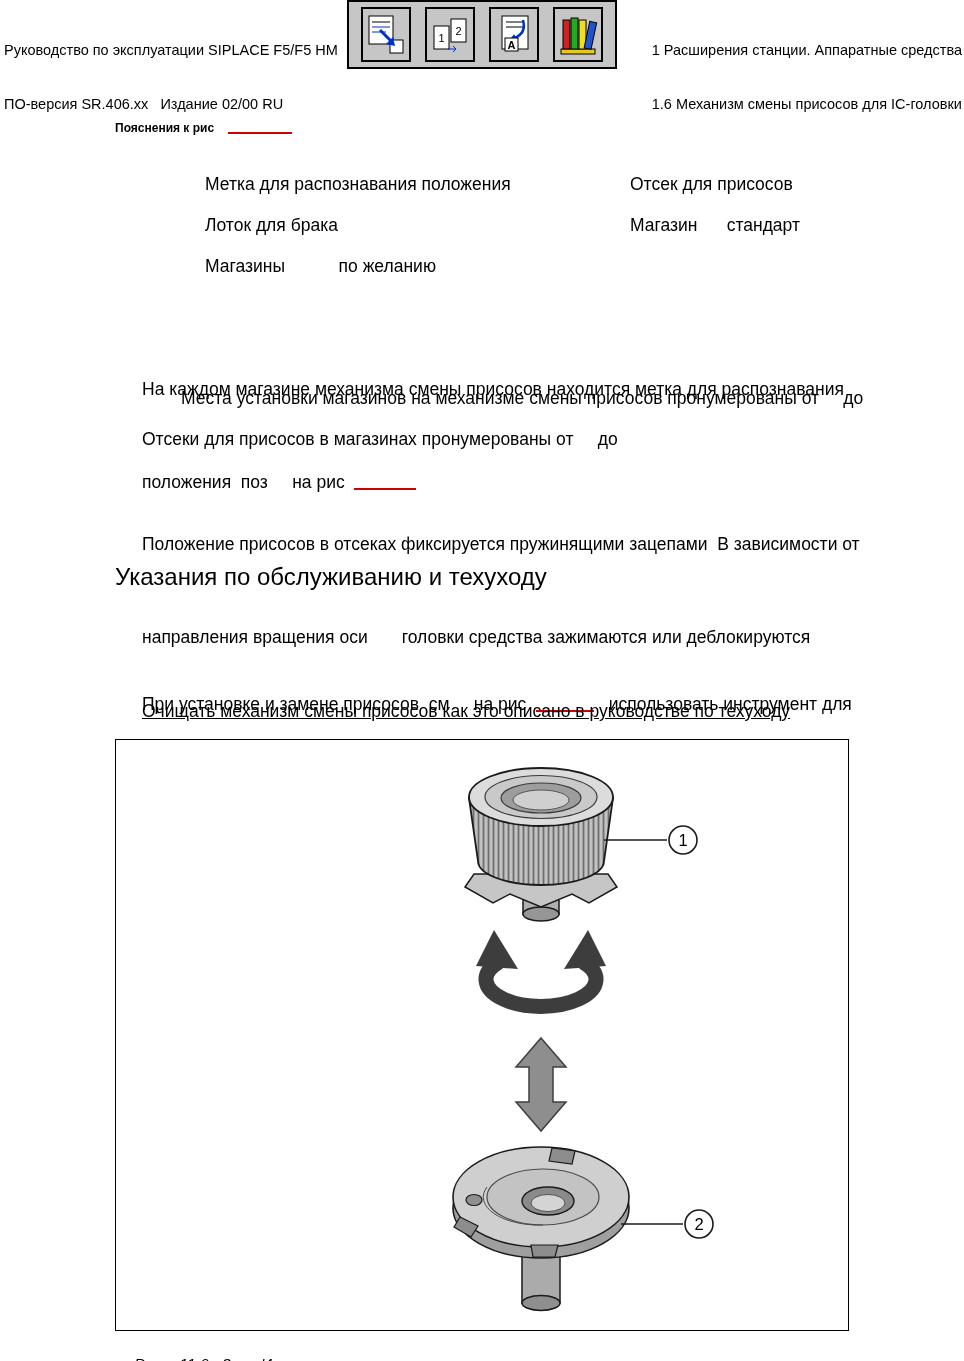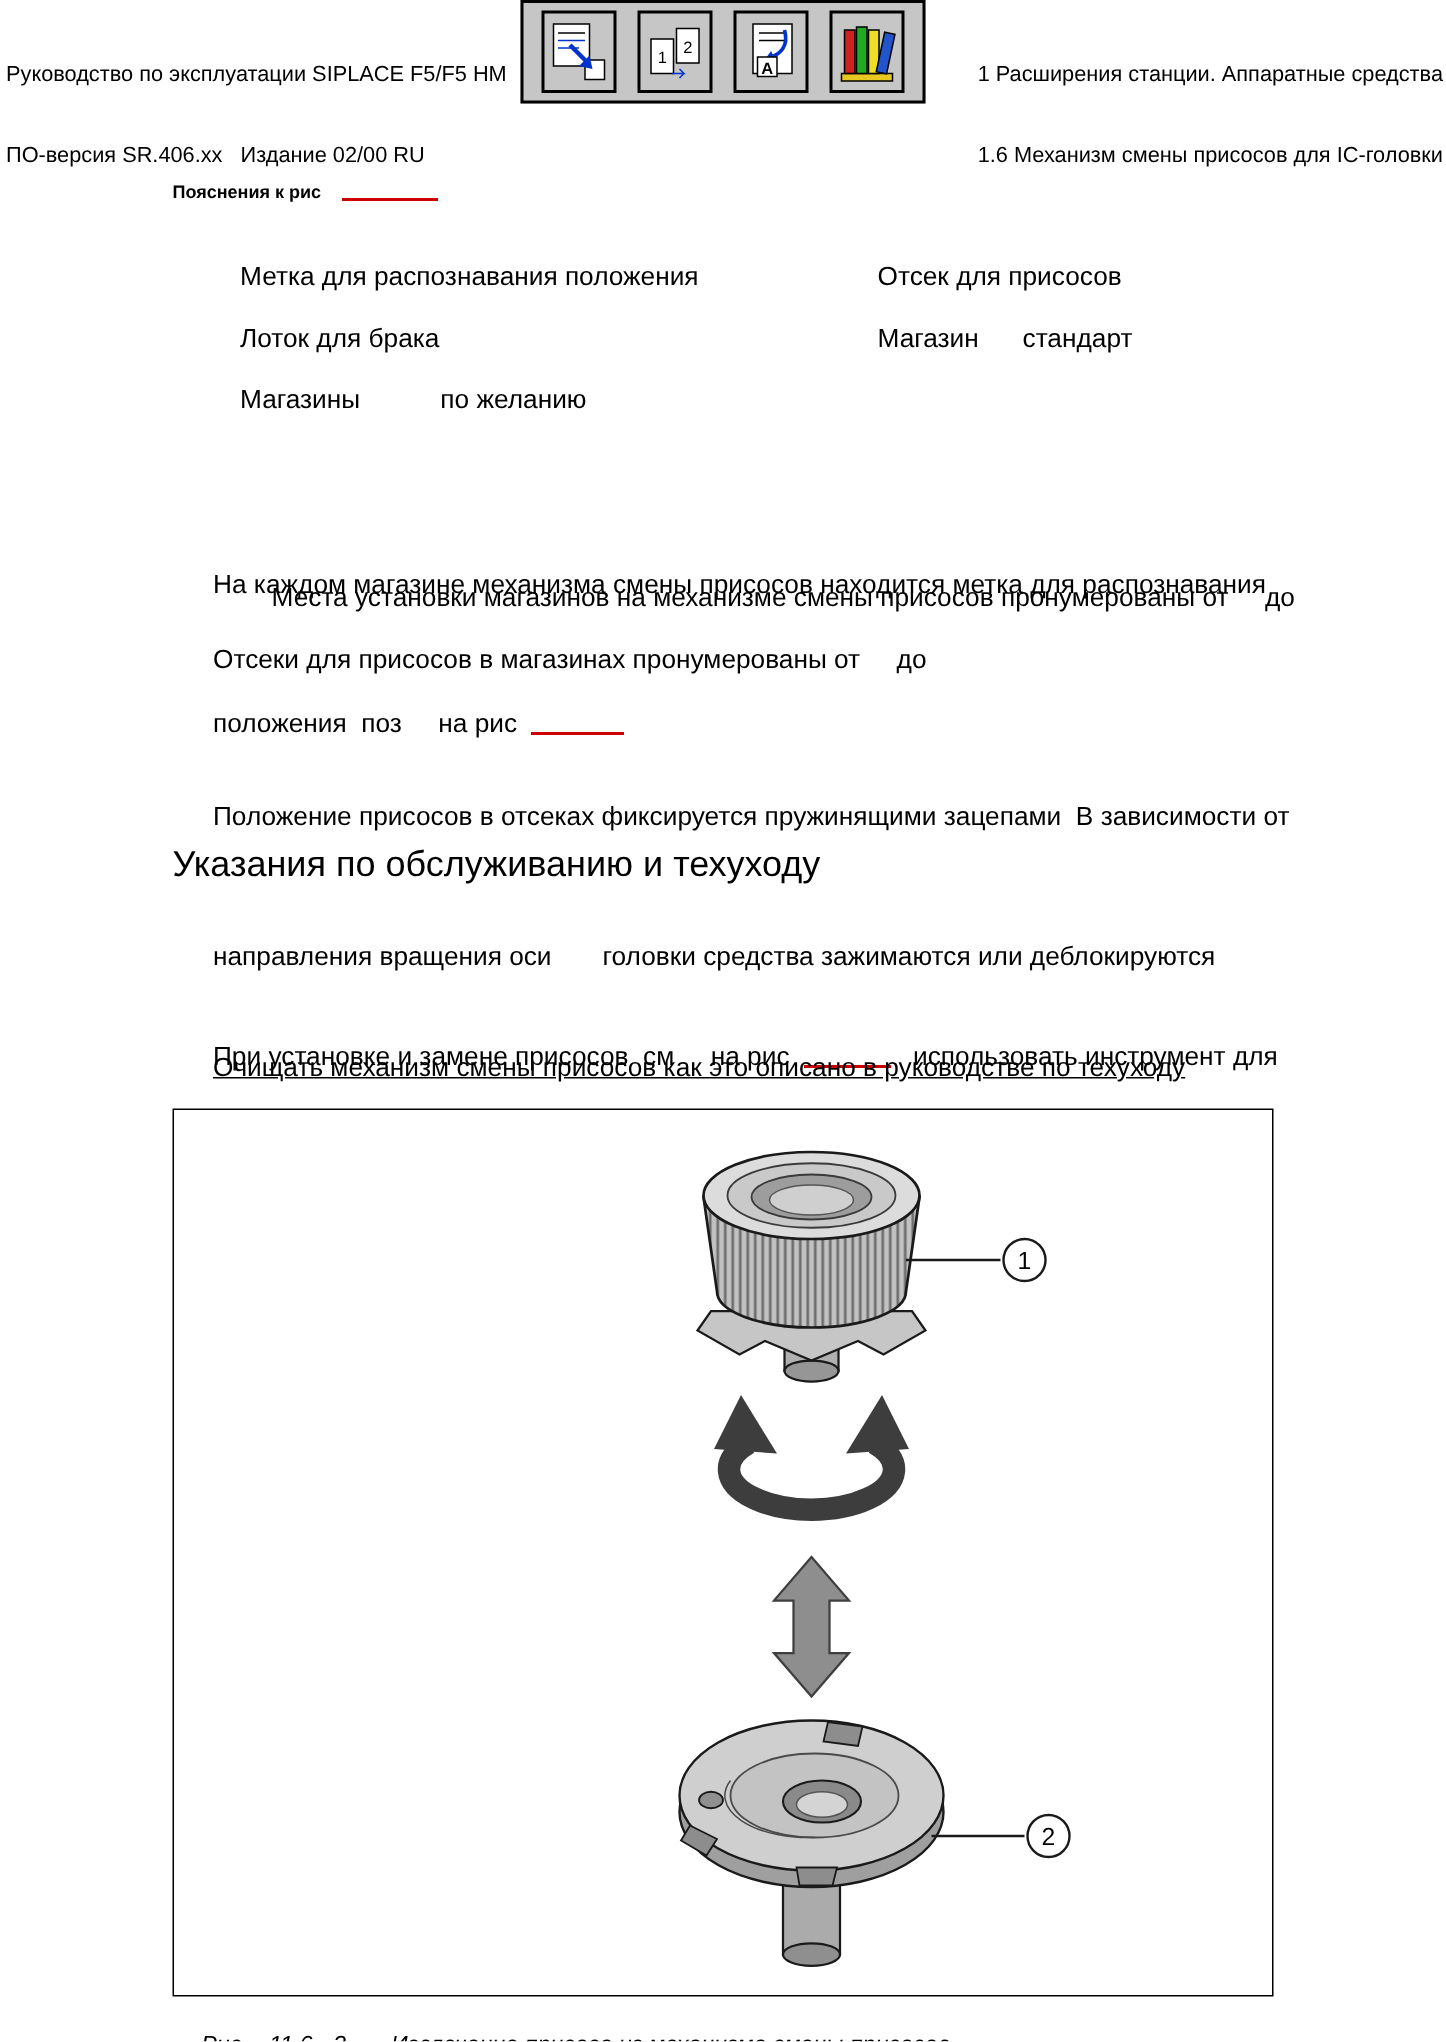--- a/index.html
+++ b/index.html
@@ -9,42 +9,42 @@
     width: 964px;
     height: 1361px;
     background: #ffffff;
     font-family: "Liberation Sans", "DejaVu Sans", sans-serif;
     color: #000;
     overflow: hidden;
   }
   .pre { white-space: pre-wrap; }
 
   .hdr-left  { position:absolute; left:4px;  top:5px; font-size:14.5px; line-height:18px; }
-  .hdr-right { position:absolute; right:2px; top:5px; font-size:14.5px; line-height:18px; text-align:right; }
+  .hdr-right { position:absolute; right:2px; top:5px; font-size:14.5px; line-height:18px; }
 
   .toolbar {
     position:absolute; left:347px; top:0px; width:270px; height:69px;
     background:#c6c6c6; border:2px solid #000;
     display:flex; align-items:center; justify-content:center; gap:14px;
   }
   .tb-btn {
     width:50px; height:55px; background:#c6c6c6; border:2px solid #000;
     display:flex; align-items:center; justify-content:center; padding:0; cursor:pointer;
   }
 
   .h1 { position:absolute; left:115px; top:121px; font-size:12px; font-weight:bold; }
   .h2 { position:absolute; left:115px; top:563px; font-size:24px; font-weight:normal; }
 
   .redline { display:inline-block; border-bottom:2.5px solid #cc0000; transform:translateY(2px); }
   .rl-64 { width:64px; margin-left:14px; }
   .rl-62 { width:62px; }
   .rl-58 { width:58px; }
 
   .legend { position:absolute; left:160px; top:174px; font-size:17.5px; }
-  .legend-row { display:flex; margin-bottom:20px; white-space:pre-wrap; }
+  .legend-row { display:flex; margin-bottom:20px; white-space:pre-wrap;margin-left:45px; }
   .legend-left { width:425px; }
 
   .para { position:absolute; left:142px; font-size:17.5px; line-height:31px; white-space:pre-wrap; width:800px; }
   .p1 { top:312px; }
   .p2 { top:383px;margin-left:39px; }
   .p3 { top:424px; }
   .p4 { top:467px; }
   .p5 { top:627px; }
   .p6 { top:696px;text-decoration:underline; }
 

